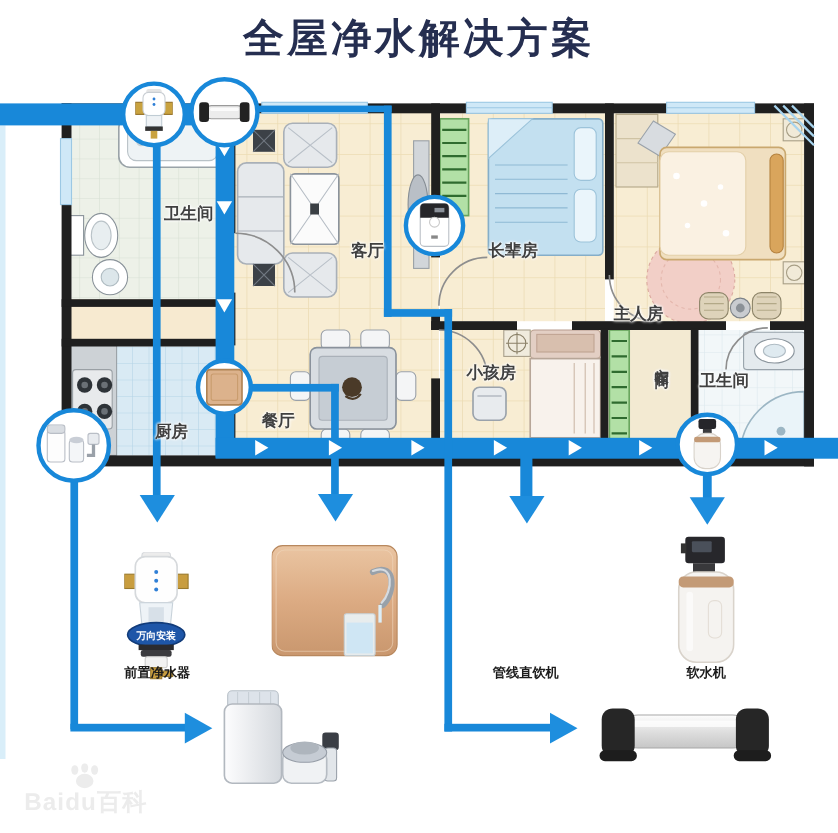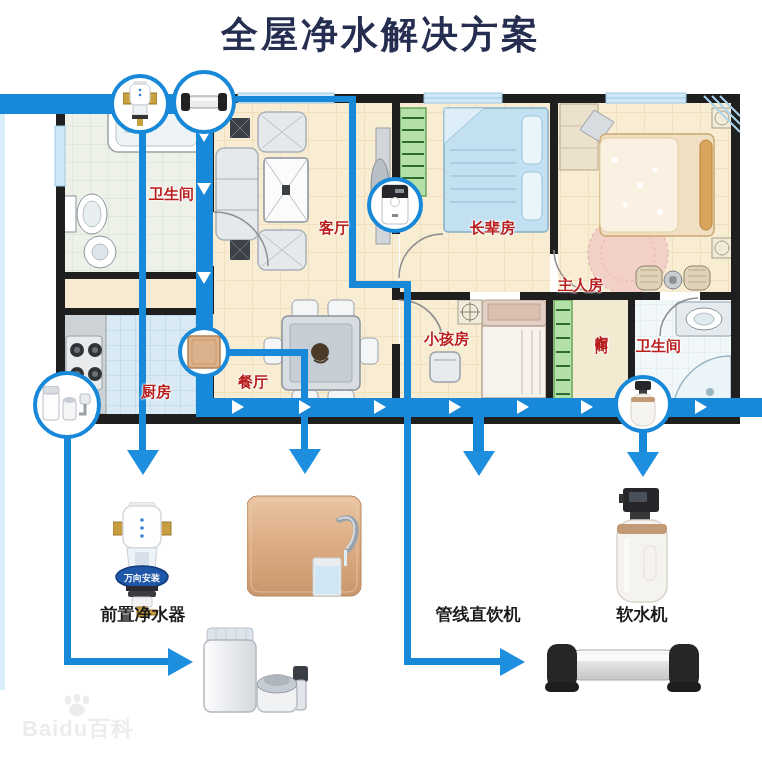--- a/index.html
+++ b/index.html
@@ -13,24 +13,24 @@
   .fa-d{position:absolute;width:0;height:0;border-left:7px solid transparent;border-right:7px solid transparent;
         border-top:12px solid #fff;z-index:3;left:197px;}
   .fa-r{position:absolute;width:0;height:0;border-top:7px solid transparent;border-bottom:7px solid transparent;
         border-left:12px solid #fff;z-index:3;top:400px;}
   .bh-d{position:absolute;width:0;height:0;border-left:16px solid transparent;border-right:16px solid transparent;
         border-top:25px solid #1e8ede;z-index:2;}
   .bh-r{position:absolute;width:0;height:0;border-top:14px solid transparent;border-bottom:14px solid transparent;
         border-left:25px solid #1e8ede;z-index:2;}
   .hub{position:absolute;background:#fff;border:4px solid #1888d9;border-radius:50%;
        box-sizing:border-box;display:flex;align-items:center;justify-content:center;z-index:4;}
-  .rlabel{position:absolute;font-size:15px;font-weight:700;color:#b91c1c;white-space:nowrap;z-index:5;
+  .rlabel{position:absolute;font-size:15px;font-weight:700;color:#404040;white-space:nowrap;z-index:5;
           text-shadow:0 0 3px #fff,0 0 3px #fff,0 0 2px #fff;}
   .rlabel.vert{writing-mode:vertical-rl;letter-spacing:3px;font-size:13px;}
-  .plabel{position:absolute;font-size:17px;font-weight:700;color:#1c1c1c;text-align:center;z-index:5;}
+  .plabel{position:absolute;font-size:12px;font-weight:700;color:#1c1c1c;text-align:center;z-index:5;}
   .product{position:absolute;z-index:2;}
   .wm{position:absolute;left:22px;top:694px;z-index:6;color:#ececec;font-weight:700;}
   .wm .wmtext{font-size:22px;letter-spacing:1px;}
 </style>
 </head>
 <body>
 
 <div class="canvas">
 
   <div class="title">全屋净水解决方案</div>
@@ -227,21 +227,21 @@
       <path d="M554,250 A42,42 0 0 0 596,292"></path>
       <path d="M660,336 A38,38 0 0 1 698,298"></path>
     </g>
   </svg>
   </div>
 
   <div class="rlabel" style="left:149px;top:185px">卫生间</div>
   <div class="rlabel" style="left:319px;top:219px">客厅</div>
   <div class="rlabel" style="left:238px;top:373px">餐厅</div>
   <div class="rlabel" style="left:141px;top:383px">厨房</div>
-  <div class="rlabel" style="left:470px;top:219px">长辈房</div>
+  <div class="rlabel" style="left:444px;top:219px">长辈房</div>
   <div class="rlabel" style="left:558px;top:276px">主人房</div>
   <div class="rlabel" style="left:424px;top:330px">小孩房</div>
   <div class="rlabel vert" style="left:592px;top:324px">衣帽间</div>
   <div class="rlabel" style="left:636px;top:337px">卫生间</div>
 
   <div class="pipe" style="left:0;top:94px;width:206px;height:20px"></div>
   <div class="pipe" style="left:206px;top:96px;width:150px;height:6px"></div>
   <div class="pipe" style="left:196px;top:100px;width:17px;height:316px"></div>
   <div class="pipe" style="left:196px;top:398px;width:566px;height:19px"></div>
   <div class="pipe" style="left:139px;top:130px;width:7px;height:322px"></div>

